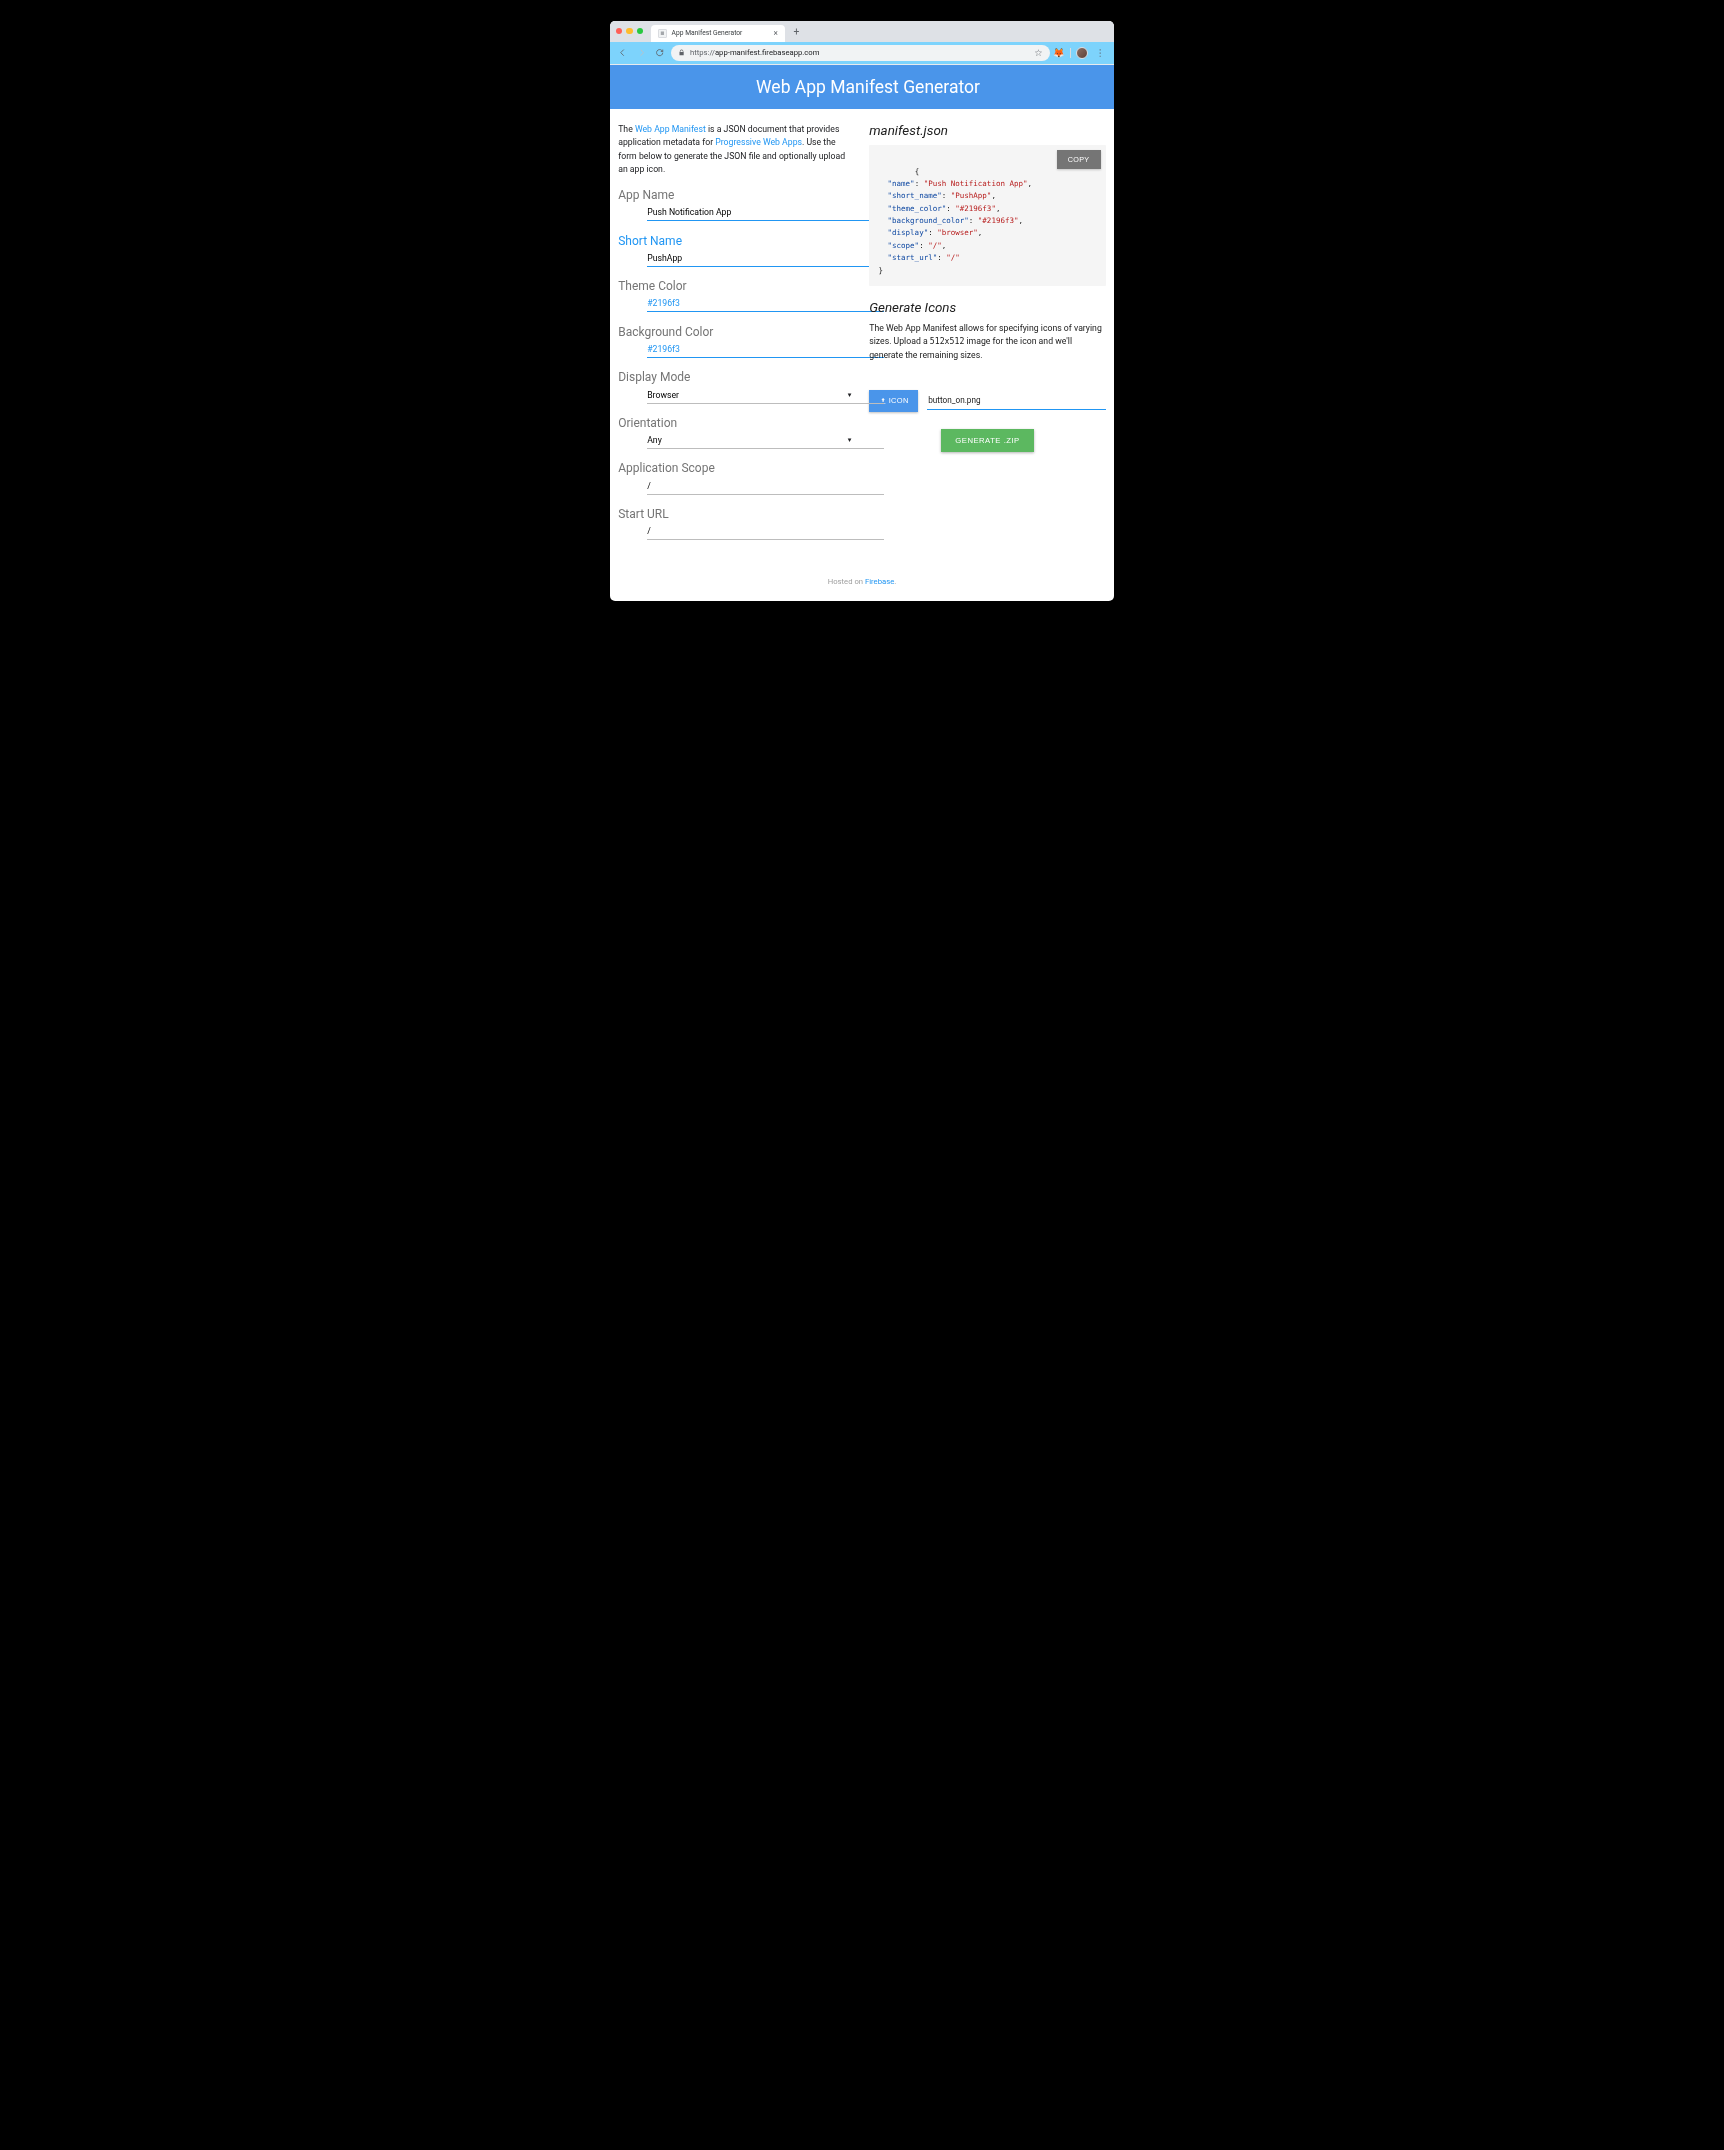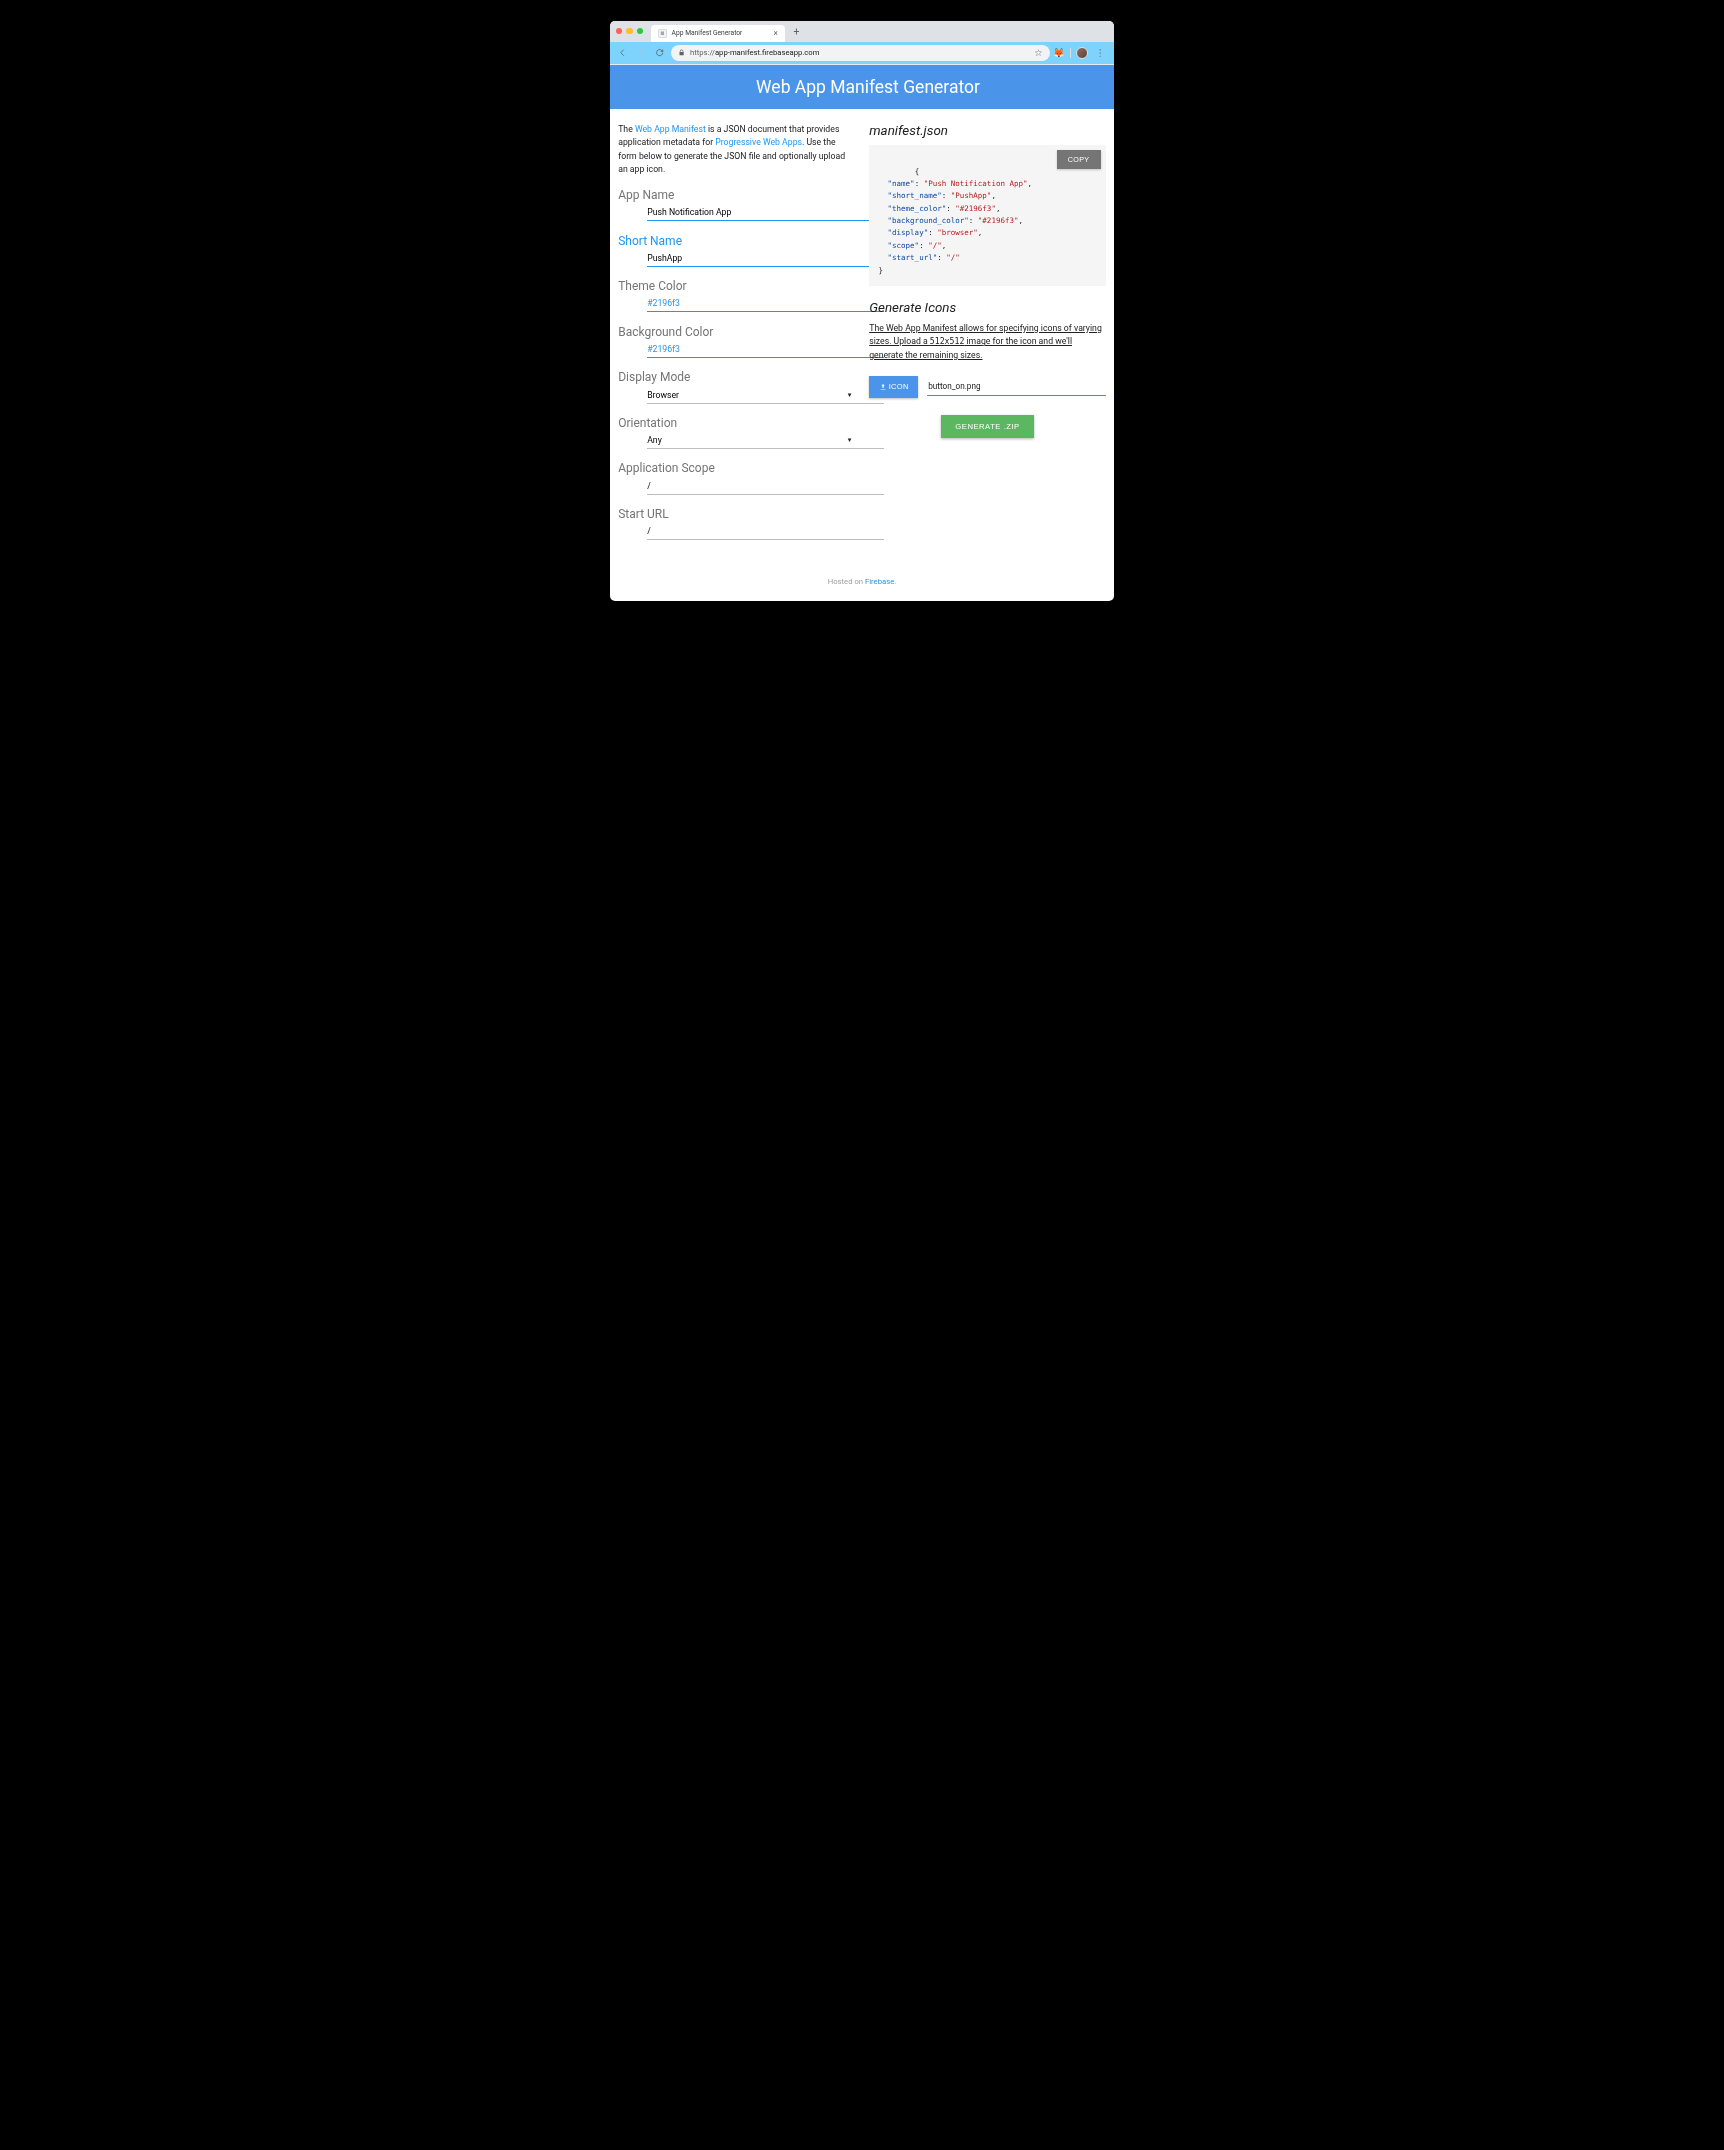--- a/index.html
+++ b/index.html
@@ -89,21 +89,21 @@
   font-size:7.5px;line-height:1.65;white-space:pre;position:relative;overflow-x:auto;
   margin-bottom:13.4px;color:#212121;
 }
 .copy-btn{
   position:absolute;top:5.1px;right:5.1px;background:#757575;color:#fff;
   border:none;padding:5.1px 11.3px;font-size:7.2px;letter-spacing:0.3px;cursor:pointer;
   box-shadow:0 1px 2.1px rgba(0,0,0,0.2);
 }
 .jk{color:#0d47a1;} 
 .js{color:#b71c1c;} 
-.desc{font-size:8.7px;line-height:1.55;color:#212121;margin-bottom:14px;text-decoration:underline;}
+.desc{font-size:8.7px;line-height:1.55;color:#212121;margin-bottom:28px;}
 .desc code{font-family:ui-monospace,Menlo,Consolas,monospace;font-size:8.2px;}
 .upload-row{display:flex;align-items:center;gap:9.3px;margin-bottom:17.5px;}
 .icon-btn{
   background:#4a95ea;color:#fff;border:none;padding:6.2px 9.3px;
   font-size:7.5px;letter-spacing:0.3px;display:flex;align-items:center;gap:2px;cursor:pointer;
   box-shadow:0 1px 2.1px rgba(0,0,0,0.25);
 }
 .upload-svg{width:8.2px;height:8.2px;}
 .file-name{flex:1;border-bottom:1px solid #2196f3;padding:3.1px 1px 4.1px;font-size:8.2px;color:#212121;}
 .gen-btn{

